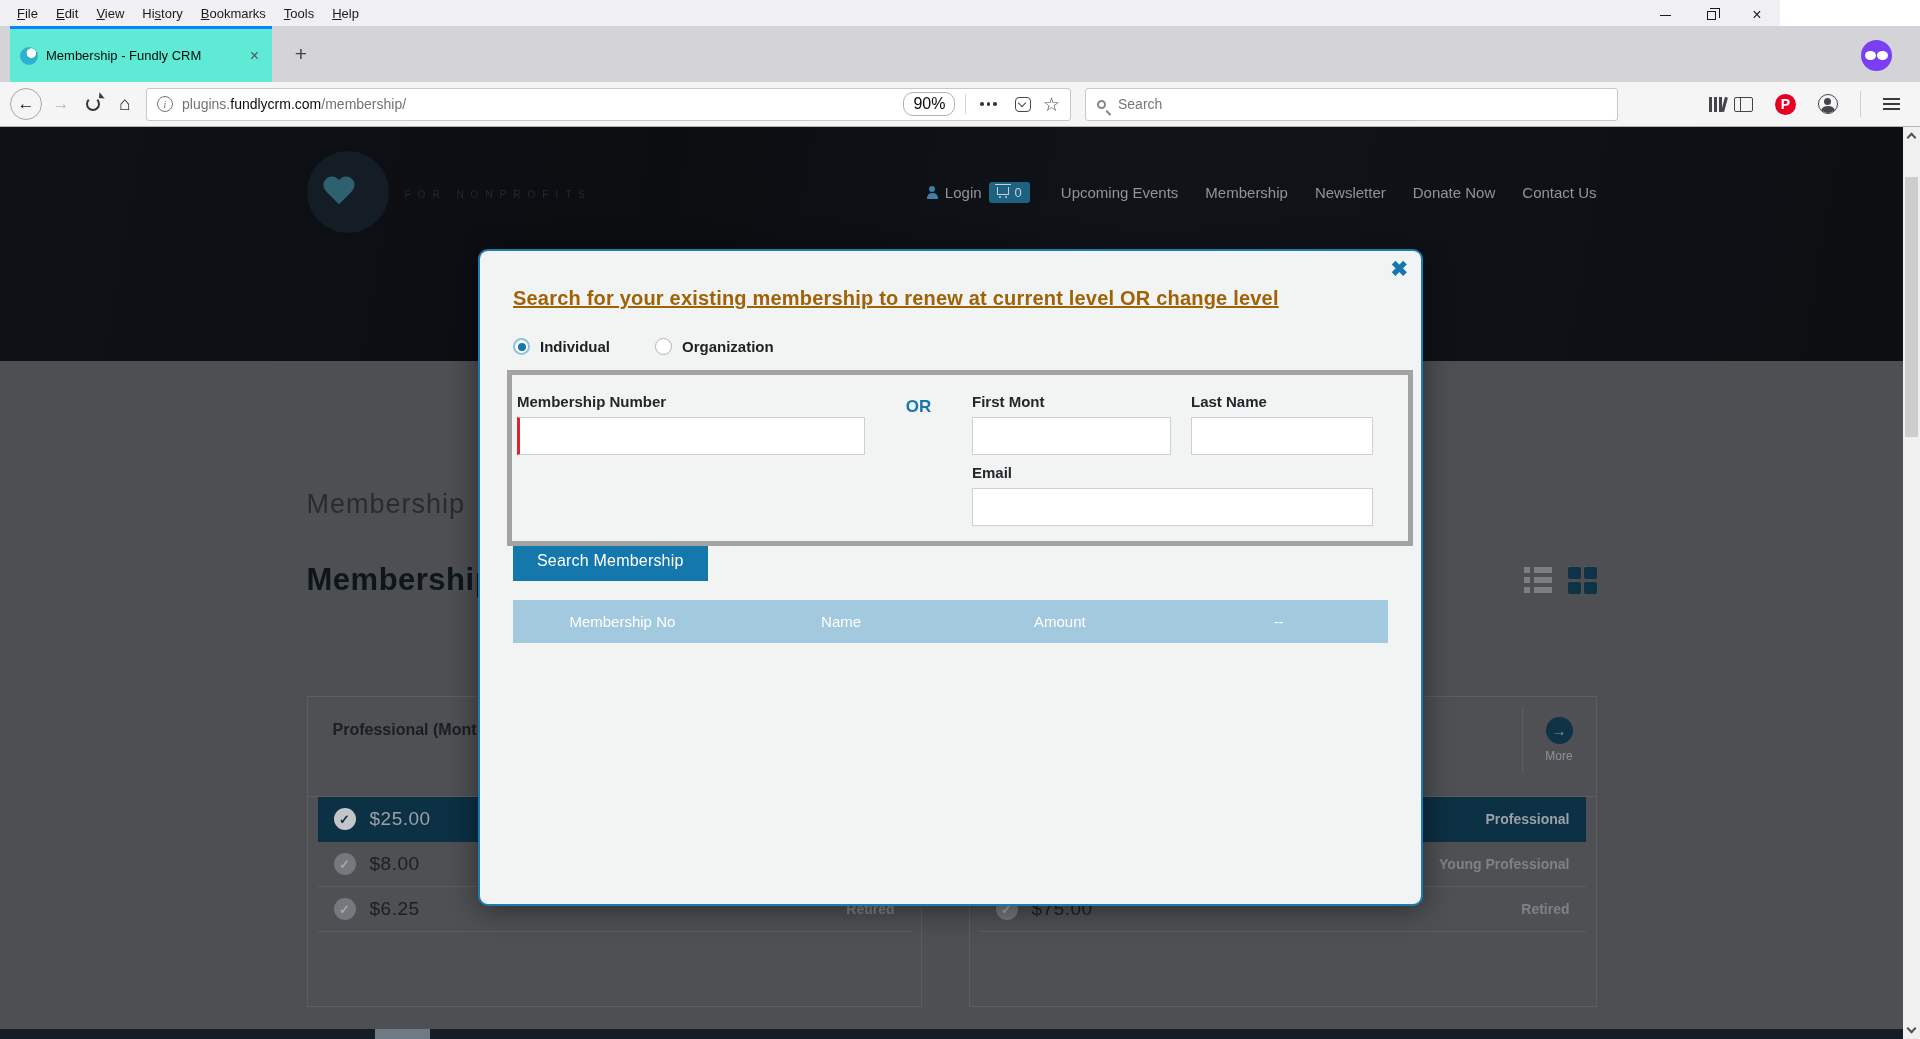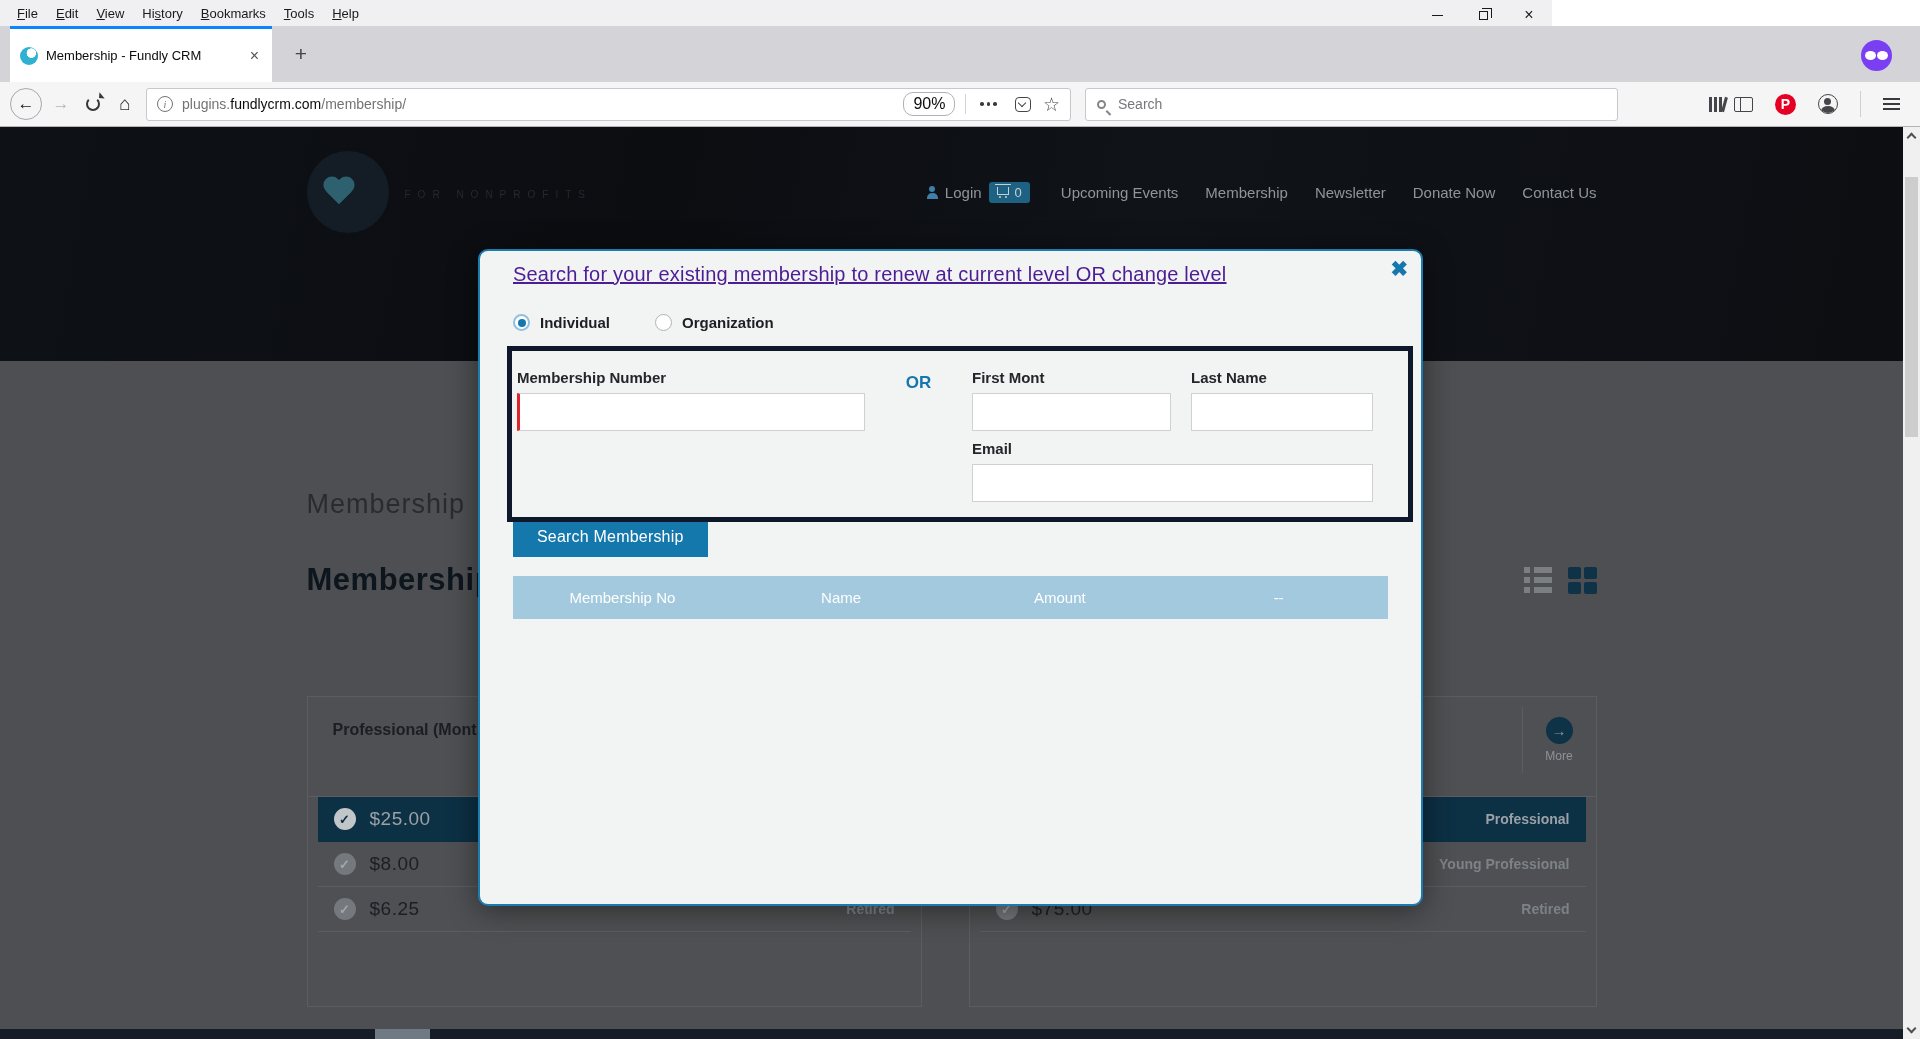--- a/index.html
+++ b/index.html
@@ -1,33 +1,33 @@
 <!DOCTYPE html>
 <html><head>
 <meta charset="utf-8">
 <style>
   * { margin:0; padding:0; box-sizing:border-box; }
   html,body { width:1920px; height:1039px; overflow:hidden; }
   body { position:relative; font-family:"Liberation Sans", sans-serif; background:#fff; }
 
   
-  .menubar { position:absolute; top:0; left:0; width:1552px; height:26px;
+  .menubar { position:absolute; top:0; left:0; width:1780px; height:26px;
     background:#f0f0f2; display:flex; align-items:center; padding-left:8px;
     font-size:13px; color:#1a1a1e; }
   .menu-item { padding:2px 9px; cursor:default; }
   .menu-item u { text-decoration:underline; }
   .win-controls { position:absolute; top:0; right:0; height:30px; display:flex; }
   .win-btn { width:46px; height:30px; display:flex; align-items:center; justify-content:center; color:#1a1a1e; }
   .glyph-min { width:11px; height:0; border-top:1.5px solid #1a1a1e; display:block; }
   .glyph-restore { width:9px; height:9px; border:1.3px solid #1a1a1e; position:relative; background:#f0f0f2; display:block; }
   .glyph-restore::before { content:""; position:absolute; left:2px; top:-4px; width:9px; height:9px; border:1.3px solid #1a1a1e; border-left:none; border-bottom:none; }
   .glyph-close { font-size:16px; line-height:1; }
 
   .tabbar { position:absolute; top:26px; left:0; width:1920px; height:56px; background:#d4d4d8; }
-  .tab { position:absolute; left:10px; top:0; width:262px; height:56px; background:#ffffff;
+  .tab { position:absolute; left:10px; top:0; width:262px; height:56px; background:#5eead4;
     border-top:3px solid #0a84ff; display:flex; align-items:center; padding:0 10px; gap:8px; }
   .favicon { width:18px; height:18px; border-radius:50%; flex:none;
     background:radial-gradient(circle at 63% 34%, #ffffff 0 4.5px, rgba(255,255,255,0) 5px), #2fb1d2; }
   .tab-title { flex:1; font-size:13px; color:#0c0c0d; white-space:nowrap; overflow:hidden; }
   .tab-close { font-size:16px; color:#55555a; padding:0 3px; }
   .new-tab { position:absolute; left:286px; top:14px; width:30px; height:28px;
     display:flex; align-items:center; justify-content:center; font-size:21px; color:#45454a; }
   .mask-badge { position:absolute; right:28px; top:14px; width:31px; height:31px; border-radius:50%;
     background:#7a3ff2; }
   .mask-badge::before, .mask-badge::after { content:""; position:absolute; top:11px; width:11px; height:9px;
@@ -144,28 +144,28 @@
   .scrollbar { position:absolute; top:127px; right:0; width:17px; height:912px; background:#f0f0f0; }
   .sb-arrow { position:absolute; left:4.5px; width:7px; height:7px; border-right:2px solid #505050; border-bottom:2px solid #505050; }
   .sb-up { top:7px; transform:rotate(-135deg); }
   .sb-down { bottom:7px; transform:rotate(45deg); }
   .sb-thumb { position:absolute; left:2px; top:50px; width:13px; height:260px; background:#cdcdcd; }
 
   
   .modal { position:absolute; left:478px; top:249px; width:945px; height:657px; background:#f2f3f3;
     border:2px solid #1c7cb0; border-radius:10px; padding:0 33px; box-shadow:0 4px 30px rgba(0,0,0,0.45); z-index:50; }
   .modal-close { position:absolute; top:7px; right:13px; color:#1577ad; font-size:21px; font-weight:bold; line-height:1; }
-  .modal-title { margin-top:12px; font-size:20px; font-weight:normal; color:#4c1d95; text-decoration:underline; letter-spacing:0.2px; }
+  .modal-title { margin-top:36px; font-size:20px; font-weight:bold; color:#a16207; text-decoration:underline; letter-spacing:0.2px; }
   .radio-row { margin-top:28px; display:flex; align-items:center; gap:45px; }
   .radio-opt { display:flex; align-items:center; gap:10px; font-size:15px; font-weight:bold; color:#1d1f23; }
   .radio { width:17px; height:17px; border-radius:50%; background:#fff; border:1px solid #b3b3b8; position:relative; flex:none; }
   .radio.checked { border:2px solid #8fc0e0; }
   .radio.checked::after { content:""; position:absolute; left:2.5px; top:2.5px; width:8px; height:8px; border-radius:50%; background:#1577ad; }
 
-  .red-box { margin-top:15px; margin-left:-6px; margin-right:-25px; height:176px; border:5px solid #0f172a;
+  .red-box { margin-top:15px; margin-left:-6px; margin-right:-25px; height:176px; border:5px solid #a3a3a3;
     position:relative; z-index:3; display:flex; padding:18px 0 0 5px; }
   .field-label { font-size:15px; font-weight:bold; color:#23262a; margin-bottom:7px; }
   .fcol-1 { width:348px; }
   .t-input { height:38px; border:1px solid #cfd0d2; background:#fff; width:100%; font-size:15px; padding:0 8px; outline:none; }
   .t-input.invalid { border-left:3px solid #e0242b; }
   .or-block { width:107px; text-align:center; padding-top:4px; font-size:17px; font-weight:bold; color:#1577ad; }
   .fcol-2 { width:401px; }
   .name-row { display:flex; gap:20px; }
   .fn-wrap { width:199px; } .ln-wrap { width:182px; }
   .email-wrap { margin-top:9px; }

